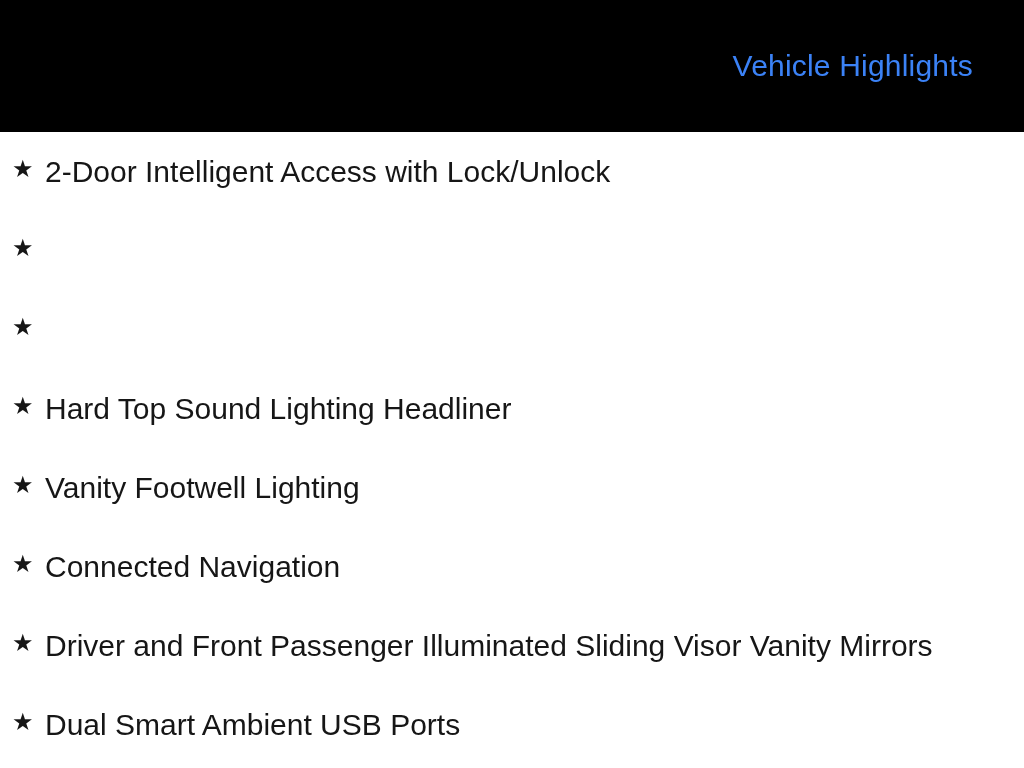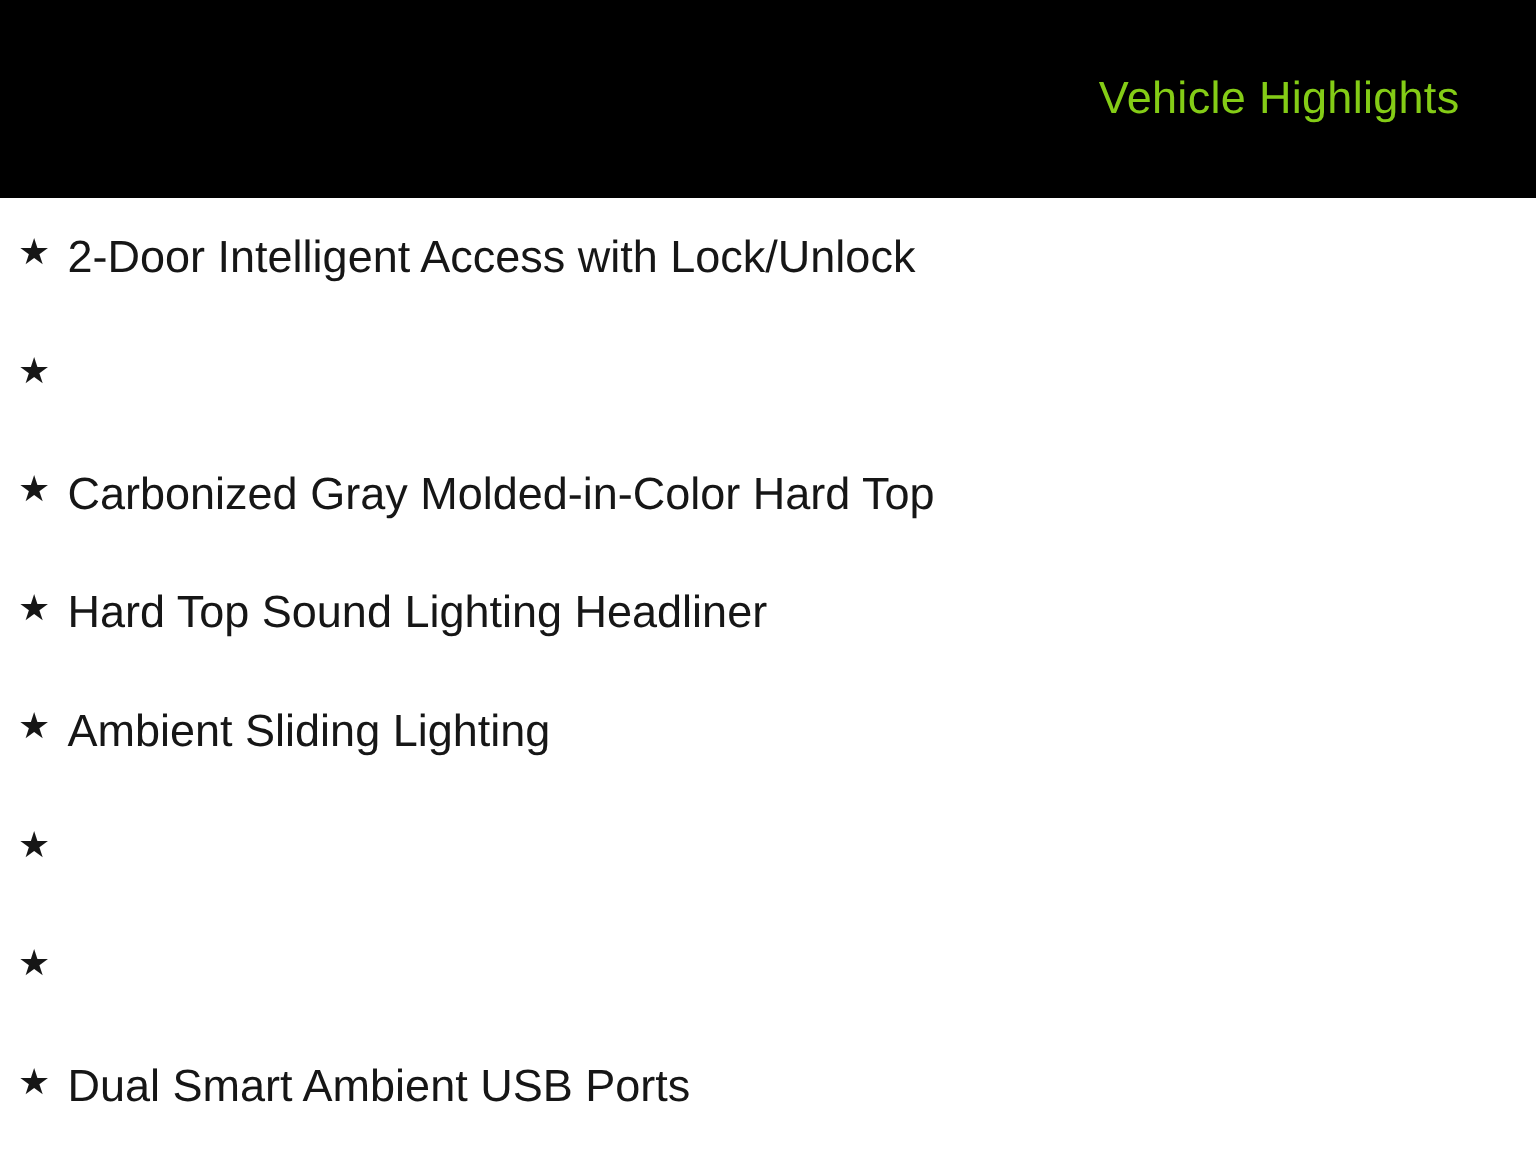--- a/index.html
+++ b/index.html
@@ -17,21 +17,21 @@
     box-sizing: border-box;
     width: 1024px;
     height: 132px;
     background: #000000;
     display: flex;
     align-items: center;
     justify-content: flex-end;
     padding-right: 51px;
   }
   .header-title {
-    color: #84cc16;
+    color: #3b82f6;
     font-size: 30px;
     font-weight: 400;
     letter-spacing: 0.2px;
     white-space: nowrap;
   }
   .highlights-list {
     list-style: none;
     margin: 0;
     padding: 0;
   }
@@ -68,33 +68,34 @@
 <ul class="highlights-list">
   <li class="highlight-item">
     <span class="star">★</span>
     <span class="item-text">2-Door Intelligent Access with Lock/Unlock</span>
   </li>
   <li class="highlight-item">
     <span class="star">★</span>
   </li>
   <li class="highlight-item">
     <span class="star">★</span>
-    <span class="item-text">Carbonized Gray Molded-in-Color Hard Top</span>
   </li>
   <li class="highlight-item">
     <span class="star">★</span>
     <span class="item-text">Hard Top Sound Lighting Headliner</span>
   </li>
   <li class="highlight-item">
     <span class="star">★</span>
-    <span class="item-text">Ambient Sliding Lighting</span>
+    <span class="item-text">Vanity Footwell Lighting</span>
   </li>
   <li class="highlight-item">
     <span class="star">★</span>
+    <span class="item-text">Connected Navigation</span>
   </li>
   <li class="highlight-item">
     <span class="star">★</span>
+    <span class="item-text">Driver and Front Passenger Illuminated Sliding Visor Vanity Mirrors</span>
   </li>
   <li class="highlight-item">
     <span class="star">★</span>
     <span class="item-text">Dual Smart Ambient USB Ports</span>
   </li>
 </ul>
 
 </body></html>

